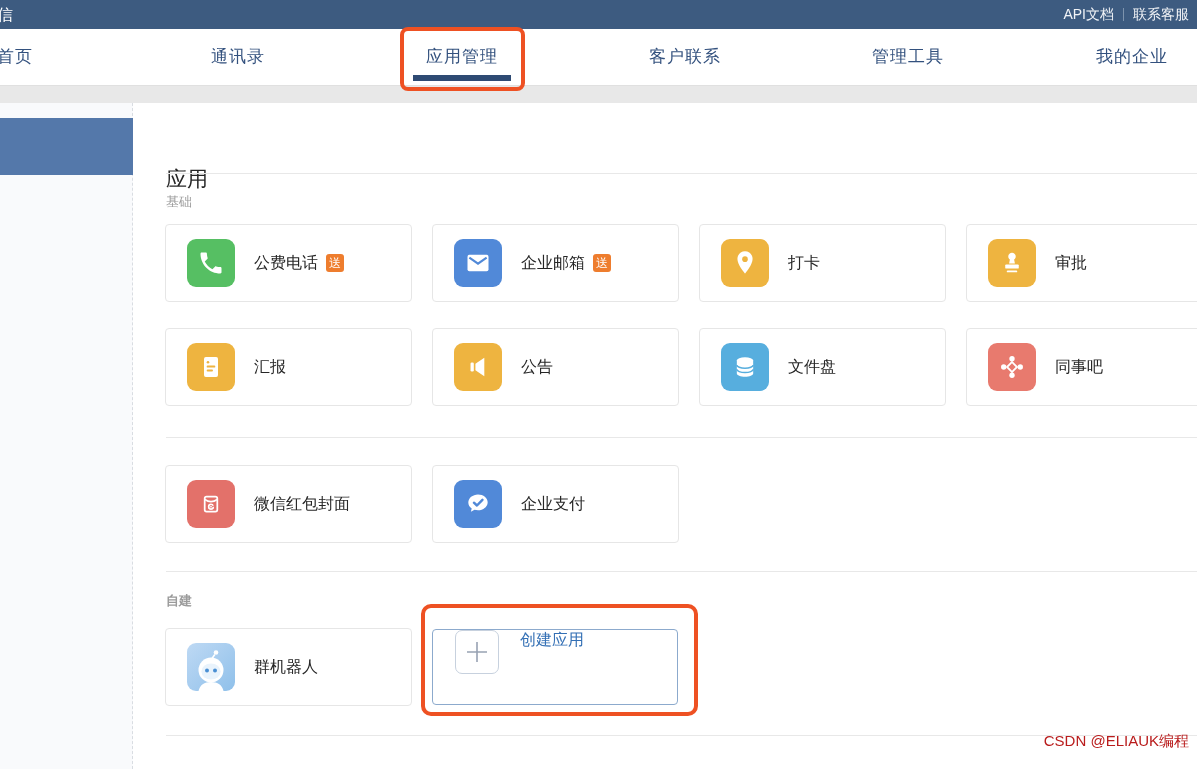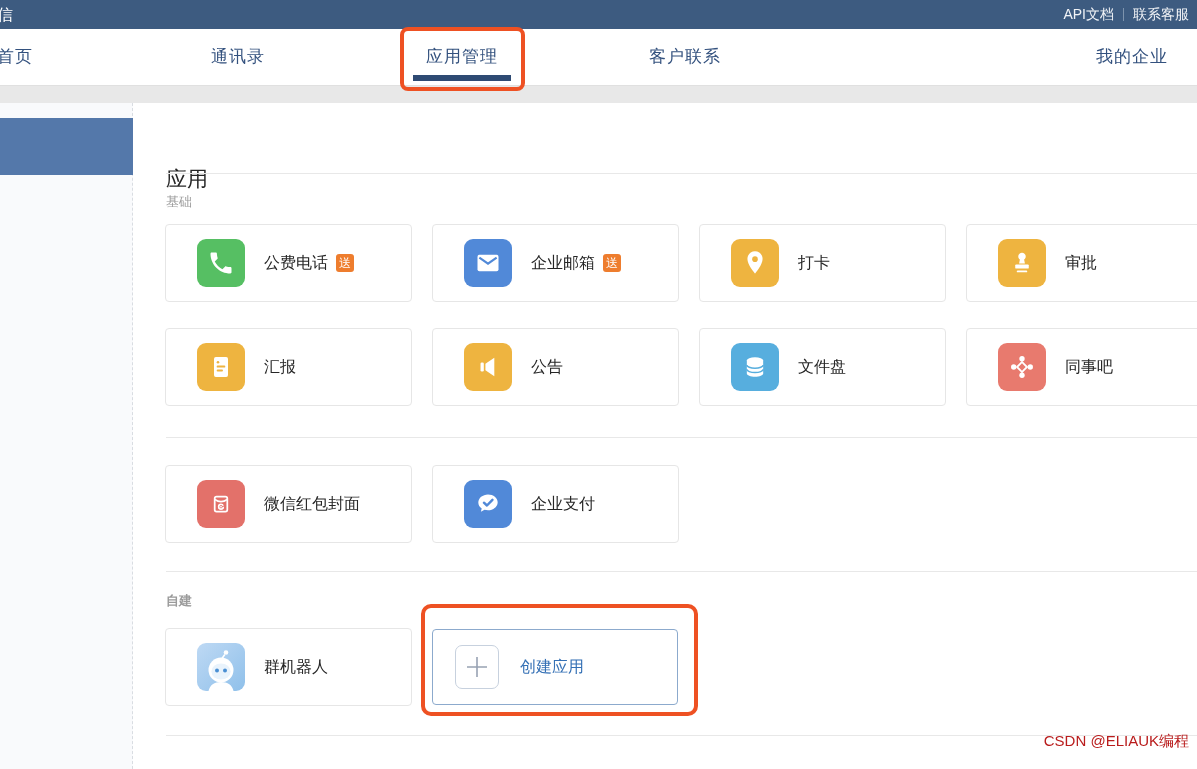--- a/index.html
+++ b/index.html
@@ -30,33 +30,33 @@
   
   .main { position:absolute; top:103px; left:133px; right:0; bottom:0; background:#ffffff; overflow:hidden; }
   .page-title { position:absolute; left:33px; top:22px; font-size:21px; color:#262626;margin-top:40px; }
   .hdiv { position:absolute; left:33px; right:0; height:1px; background:#e8e8e8; }
   .hdiv-1 { top:70px; } .hdiv-2 { top:334px; } .hdiv-3 { top:468px; } .hdiv-4 { top:632px; }
   .section-label { position:absolute; left:33px; font-size:13px; color:#9b9b9b; }
   .sec-basic { top:90px; } .sec-custom { top:489px;font-weight:bold; }
   .row { position:absolute; left:32px; display:flex; gap:20px; width:max-content; }
   .row-1 { top:121px; } .row-2 { top:225px; } .row-3 { top:362px;border-radius:23px; } .row-4 { top:525px; }
   .card { width:247px; height:78px; background:#fff; border:1px solid #e6e6e6; border-radius:4px;
-    display:flex; align-items:center; padding-left:31px; cursor:pointer; }
+    display:flex; align-items:center; padding-left:21px; cursor:pointer; }
   .app-icon { width:48px; height:48px; border-radius:9px; flex:none;
     display:flex; align-items:center; justify-content:center; }
   .bg-green { background:#56bf63; } .bg-blue { background:#5189d8; }
   .bg-yellow { background:#eeb440; } .bg-lightblue { background:#57aede; }
   .bg-coral { background:#e87a6e; } .bg-red { background:#e3716a; }
   .bg-robot { background:linear-gradient(135deg,#bed9f4 0%,#8fc0ea 100%); }
   .app-label { margin-left:19px; font-size:16px; color:#262626; white-space:nowrap; }
   .badge { margin-left:8px; width:18px; height:18px; background:#ee7d2e; border-radius:3px;
     color:#fff; font-size:12px; line-height:18px; text-align:center; flex:none; }
   
   .create-card { width:246px; height:76px; margin-top:1px; background:#fff; border:1px solid #8caacd;
-    border-radius:4px; display:flex; align-items:center; padding-left:22px; cursor:pointer; }
+    border-radius:4px; display:flex; padding-left:22px; cursor:pointer; }
   .plus-box { width:44px; height:44px; border:1px solid #c7d1de; border-radius:7px; flex:none;
     display:flex; align-items:center; justify-content:center; }
   .create-label { margin-left:21px; font-size:16px; color:#3470b5; white-space:nowrap; }
   
   .annot { position:absolute; border:4px solid #ee5123; pointer-events:none; z-index:20; }
   .annot-tab { left:400px; top:27px; width:125px; height:64px; border-radius:8px; }
   .annot-create { left:421px; top:604px; width:277px; height:112px; border-radius:10px; }
   
   .watermark { position:absolute; right:8px; bottom:18px; font-size:15px; color:#b91c1c; z-index:6; }
 </style>
@@ -70,20 +70,21 @@
     <span class="topbar-sep"></span>
     <span class="topbar-link">联系客服</span>
   </div>
 </div>
 
 <div class="nav">
   <span class="tab" style="left:15px">首页</span>
   <span class="tab" style="left:238px">通讯录</span>
   <span class="tab tab-active" style="left:462px">应用管理</span>
   <span class="tab" style="left:685px">客户联系</span>
+  <span class="tab" style="left:908px">管理工具</span>
   <span class="tab" style="left:1132px">我的企业</span>
 </div>
 <div class="strip"></div>
 
 <div class="sidebar">
   <div class="sidebar-active"></div>
 </div>
 
 <div class="main">
   <div class="page-title">应用</div>

